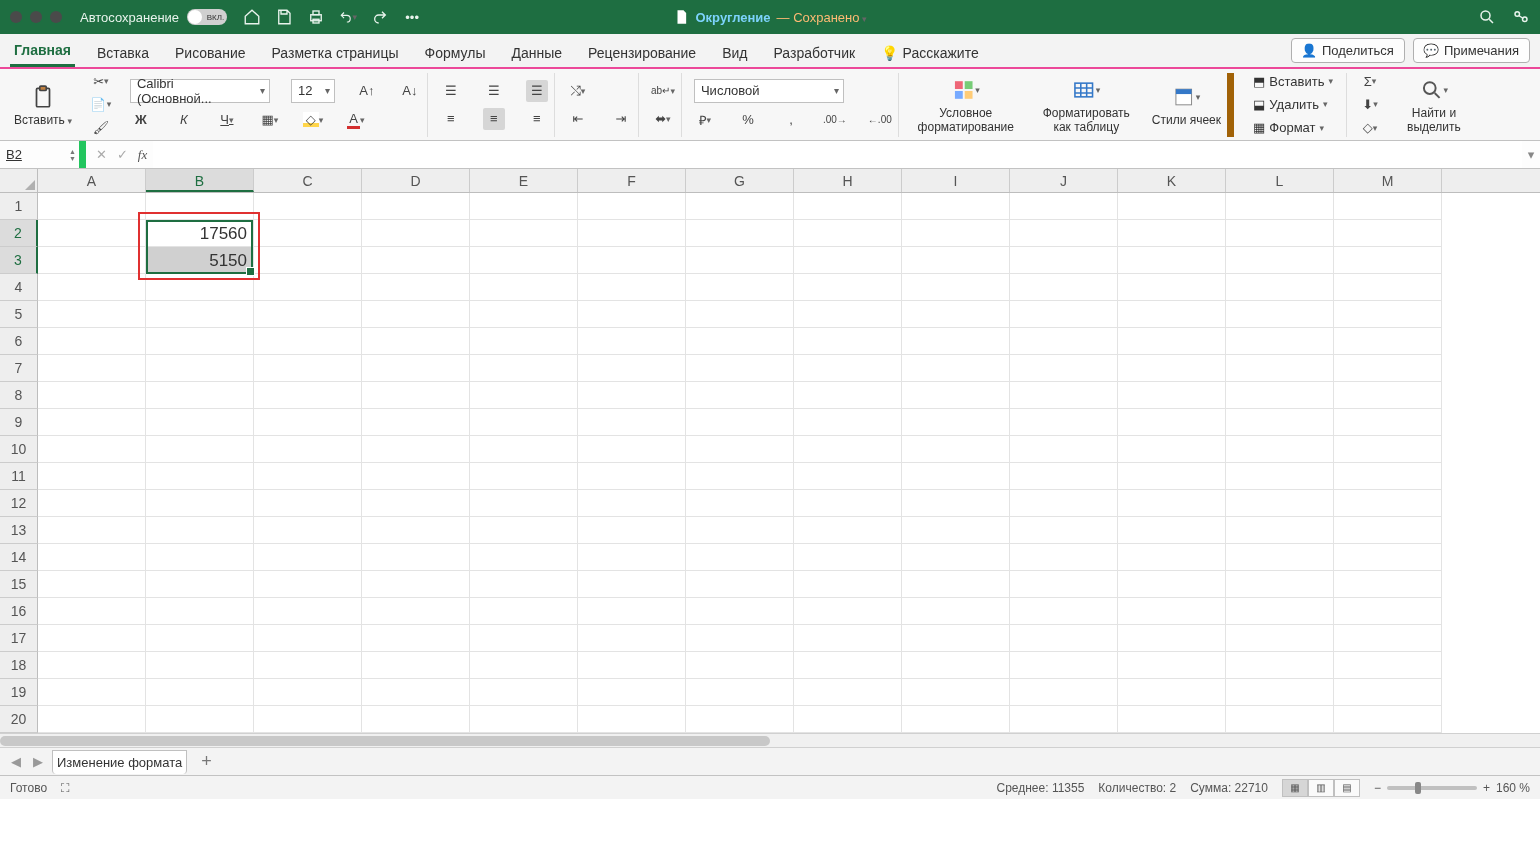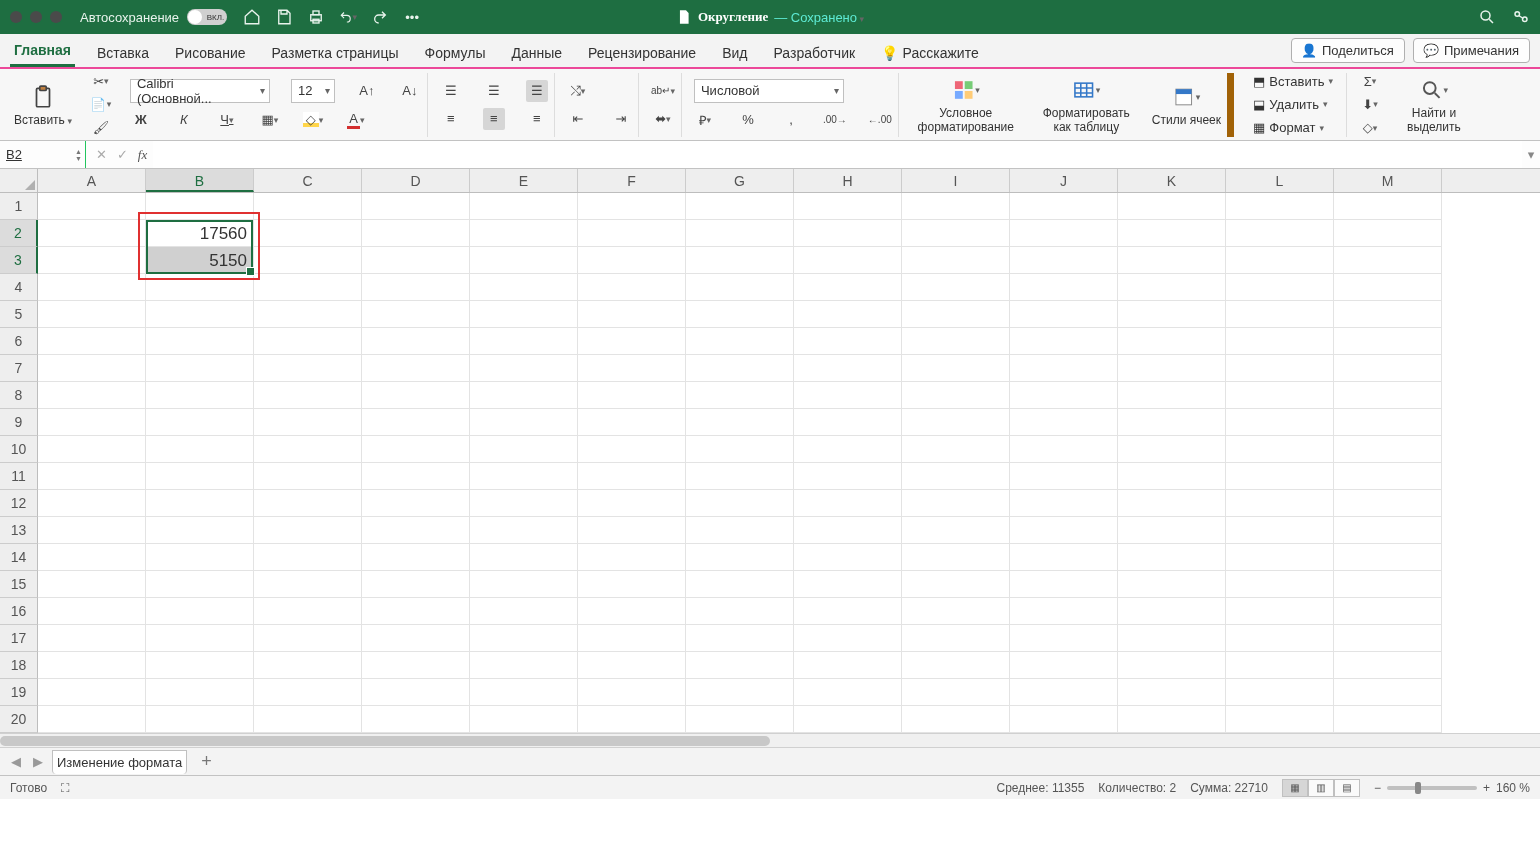--- a/index.html
+++ b/index.html
@@ -8,22 +8,22 @@
 
 .titlebar { height: 34px; background: #1e6e41; display: flex; align-items: center; padding: 0 10px; color: #e8f3ec; font-size: 13px; }
 .traffic { display: flex; gap: 8px; margin-right: 18px; }
 .tl { width: 12px; height: 12px; border-radius: 50%; background: #4a4a4a; }
 .autosave { display: flex; align-items: center; gap: 8px; }
 .autosave .toggle { display: inline-flex; align-items: center; justify-content: flex-end; width: 40px; height: 16px; border-radius: 10px; background: #d0d0d0; font-size: 8px; color: #333; padding-right: 3px; position: relative; }
 .autosave .toggle::after { content: ''; position: absolute; left: 1px; top: 1px; width: 14px; height: 14px; background: #fff; border-radius: 50%; }
 .quick-icons { display: flex; gap: 14px; margin-left: 16px; align-items: center; }
 .qicon { width: 18px; height: 18px; display: flex; align-items: center; justify-content: center; color: #e8f3ec; }
 .title-center { position: absolute; left: 50%; transform: translateX(-50%); display: flex; align-items: center; gap: 6px; }
-.title-center .doc { font-weight: 600; color: #ffffff; font-family: Liberation Serif, serif; }
-.title-center .saved { color: #5eead4; }
+.title-center .doc { font-weight: 600; color: #7dd3fc; }
+.title-center .saved { color: #fdba74; }
 .title-right { margin-left: auto; display: flex; gap: 16px; }
 
 
 .ribbon-tabs { height: 35px; background: #f3f3f3; border-bottom: 2px solid #ec4899; display: flex; align-items: flex-end; padding: 0 10px; gap: 18px; }
 .rtab { padding: 8px 4px 6px; cursor: pointer; font-size: 14px; color: #333; }
 .rtab.active { font-weight: 600; border-bottom: 3px solid #1e6e41; color: #1e6e41; }
 .tellme { display: flex; align-items: center; gap: 4px; }
 .ribbon-right-btns { margin-left: auto; display: flex; gap: 8px; padding-bottom: 4px; }
 .pill-btn { border: 1px solid #b0b0b0; background: #fdfdfd; border-radius: 4px; padding: 4px 10px; display: flex; align-items: center; gap: 4px; font-size: 13px; cursor: pointer; }
 
@@ -36,21 +36,21 @@
 .rbtn.sel { background: #d6d6d6; }
 .rsel { height: 24px; border: 1px solid #c0c0c0; background: #fff; display: flex; align-items: center; padding: 0 18px 0 6px; font-size: 13px; position: relative; }
 .rsel::after { content: '▾'; position: absolute; right: 4px; font-size: 10px; color: #666; }
 .biglabel { padding: 0 6px; display: flex; flex-direction: column; align-items: center; justify-content: center; gap: 2px; cursor: pointer; font-size: 12px; text-align: center; height: 64px; }
 .biglabel .bicon { width: 28px; height: 28px; display: flex; align-items: center; justify-content: center; }
 .dd::after { content: ' ▾'; font-size: 9px; color: #666; }
 .cellbtn { height: 22px; border: 1px solid transparent; padding: 0 6px; display: flex; align-items: center; gap: 4px; cursor: pointer; font-size: 13px; }
 
 
 .formulabar { height: 28px; display: flex; align-items: center; border-bottom: 1px solid #c2c2c2; background: #fdfdfd; }
-.namebox { width: 86px; height: 100%; border-right: 1px solid #22c55e; display: flex; align-items: center; padding: 0 6px; font-size: 13px; position: relative; text-decoration: underline; }
+.namebox { width: 86px; height: 100%; border-right: 7px solid #22c55e; display: flex; align-items: center; padding: 0 6px; font-size: 13px; position: relative; text-decoration: underline; }
 .namebox .spin { position: absolute; right: 3px; display: flex; flex-direction: column; font-size: 7px; color: #777; line-height: 7px; }
 .fbicons { display: flex; gap: 10px; padding: 0 10px; color: #aaa; }
 .fx { font-style: italic; font-family: serif; color: #555; padding-right: 6px; }
 .finput { flex: 1; height: 100%; border: none; outline: none; padding: 0 4px; font-size: 13px; }
 .farr { width: 18px; text-align: center; color: #888; cursor: pointer; }
 
 
 .gridwrap { position: relative; height: 578px; overflow: hidden; background: #fff; }
 .colheads { display: flex; height: 24px; background: #eee; border-bottom: 1px solid #bdbdbd; }
 .corner { width: 38px; border-right: 1px solid #bdbdbd; background: #eee; position: relative; }

